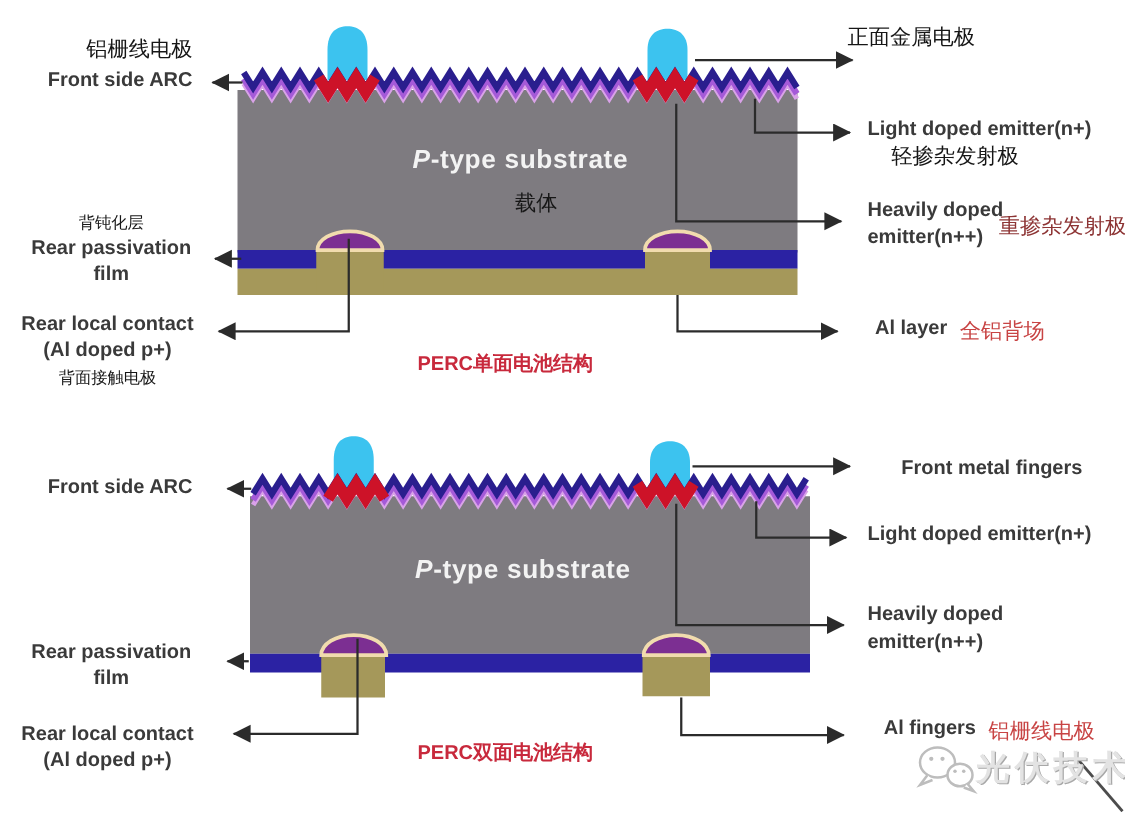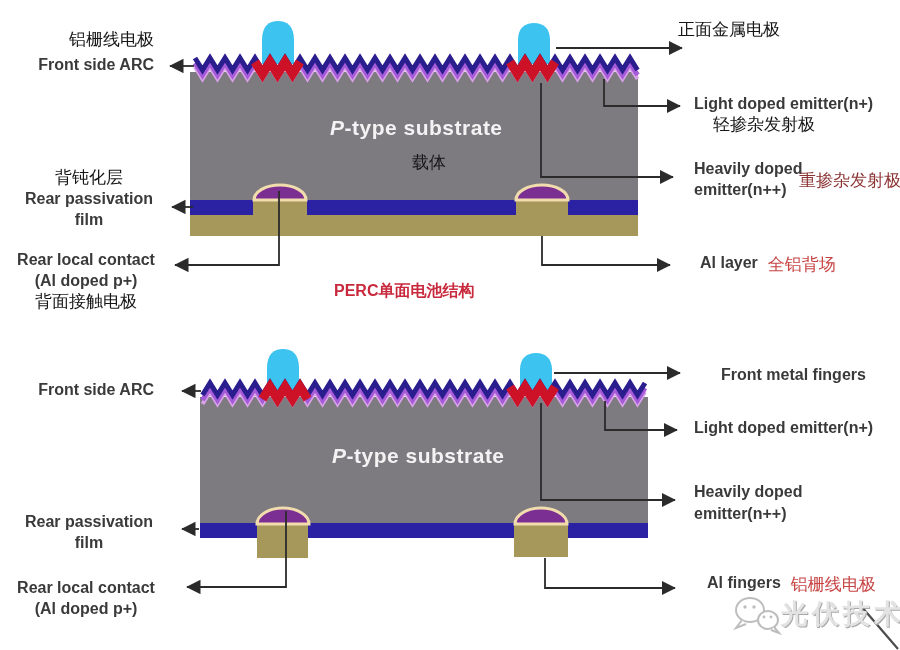--- a/index.html
+++ b/index.html
@@ -6,21 +6,21 @@
   #stage{position:relative;width:900px;height:650px;background:#ffffff;overflow:hidden;
          font-family:"Liberation Sans",sans-serif;}
   #diagram-svg{position:absolute;left:0;top:0;width:900px;height:650px;}
   .lbl{position:absolute;white-space:nowrap;color:#3a3a3a;font-weight:600;
        font-size:16px;line-height:21px;}
   .lbl.zh{font-weight:500;color:#161616;font-size:17px;}
   .lbl.right{text-align:right;}
   .lbl.redtxt{color:#c84444;}
   .lbl.darkred{color:#8d3434;}
   .block{position:absolute;color:#3a3a3a;font-weight:600;font-size:16px;line-height:21px;}
-  .block .zh-line{font-weight:500;color:#161616;font-size:17px;}
+  .block .zh-line{font-weight:500;color:#161616;font-size:13px;}
   .title-red{position:absolute;color:#c8293c;font-weight:700;font-size:16px;white-space:nowrap;}
   .substrate-lbl{position:absolute;color:#f3f3f3;font-size:21px;font-weight:600;
                  letter-spacing:.5px;text-align:left;}
   .substrate-lbl .ital{font-style:italic;}
   .zh-carrier{position:absolute;color:#171717;font-size:17px;font-weight:500;text-align:center;}
   .al-row{position:absolute;display:flex;gap:10px;font-size:16px;font-weight:600;color:#3a3a3a;white-space:nowrap;}
   .watermark-text{position:absolute;color:#e3e3e3;font-size:27px;font-weight:700;
                   letter-spacing:4px;text-shadow:1px 1px 0 #a8a8a8;white-space:nowrap;}
 </style>
 </head>
@@ -146,15 +146,16 @@
   <div class="lbl" style="left:694px;top:481px;">Heavily doped</div>
   <div class="lbl" style="left:694px;top:503px;">emitter(n++)</div>
   <div class="al-row" style="left:707px;top:574px;">
     <span>Al fingers</span>
     <span class="lbl zh redtxt" style="position:static;">铝栅线电极</span>
   </div>
 
   <div class="substrate-lbl" style="left:332px;top:444px;width:176px;">
     <span class="ital">P</span><span>-type substrate</span>
   </div>
+  <div class="title-red" style="left:334px;top:592px;">PERC双面电池结构</div>
 
   <div class="watermark-text" style="left:781px;top:596px;">光伏技术</div>
 </div>
 
 </body></html>

